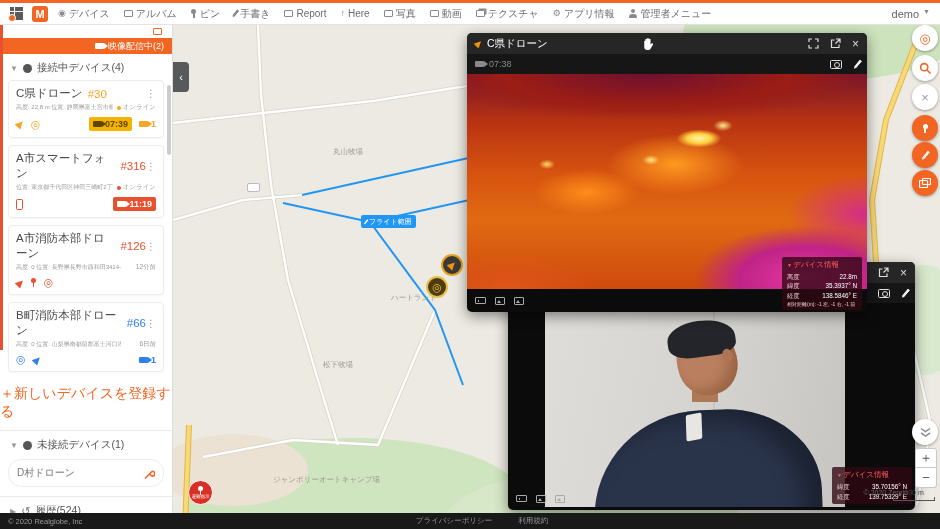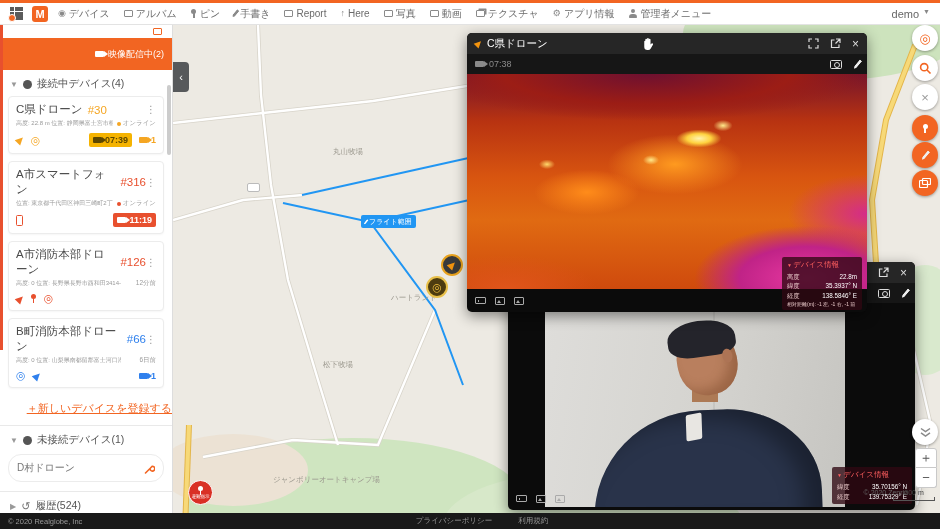--- a/index.html
+++ b/index.html
@@ -27,21 +27,21 @@
   .ic-user::before { content:""; position:absolute; top:0; left:2.5px; width:4px; height:4px; border-radius:50%; background:#8a8a8a; }
   .ic-user::after { content:""; position:absolute; bottom:0; left:0.5px; width:8px; height:4px; border-radius:4px 4px 1px 1px; background:#8a8a8a; }
   .tb-right { margin-left:auto; font-size:11px; color:#666; display:flex; gap:4px; cursor:pointer; }
   .caret { font-size:7px; color:#888; }
 
   
   #sidebar { position:absolute; left:0; top:25px; width:173px; height:488px; background:#fff; z-index:40;
     border-right:1px solid #ddd; overflow:hidden; }
   .accent-strip { position:absolute; left:0; top:0; width:3px; height:325px; background:#e8502e; }
   .banner-row { height:13px; display:flex; justify-content:flex-end; align-items:center; padding-right:10px; }
-  .banner { height:32px; background:#f26522; color:#fff; font-size:9px; display:flex; align-items:center; justify-content:flex-end; gap:4px; padding-right:8px; margin-left:3px; }
+  .banner { height:16px; background:#f26522; color:#fff; font-size:9px; display:flex; align-items:center; justify-content:flex-end; gap:4px; padding-right:8px; margin-left:3px; }
   .sec-head { display:flex; align-items:center; gap:5px; font-size:10.5px; color:#555; padding:7px 10px 5px; }
   .chev { color:#999; font-size:8px; }
   .dot-ic { width:9px; height:9px; border-radius:50%; background:#555; display:inline-block; }
   .card { margin:0 8px 7px; border:1px solid #ececec; border-radius:4px; background:#fff; padding:5px 7px 6px; box-shadow:0 1px 2px rgba(0,0,0,.04); }
   .card-head { display:flex; align-items:center; font-size:11.5px; color:#4a4a4a; }
   .dev-num { margin-left:5px; font-size:11.5px; }
   .kebab { margin-left:auto; color:#999; font-size:10px; cursor:pointer; }
   .card-sub { display:flex; justify-content:space-between; align-items:center; margin-top:2px; gap:4px; }
   .detail { font-size:6px; color:#9a9a9a; white-space:nowrap; overflow:hidden; max-width:105px; }
   .status { font-size:6.5px; color:#9a9a9a; display:flex; align-items:center; gap:2px; white-space:nowrap; }
@@ -51,21 +51,21 @@
   .tgt { font-size:11px; line-height:1; }
   .ic-phone { width:7px; height:11px; border:1.4px solid #e8502e; border-radius:1.5px; display:inline-block; }
   .sp { flex:1; }
   .tbadge { display:flex; align-items:center; gap:3px; border-radius:2px; font-size:9px; font-weight:bold; padding:2px 4px; }
   .tbadge.y { background:#f5b301; color:#5d4700; }
   .tbadge.r { background:#e8502e; color:#fff; }
   .cnt { display:flex; align-items:center; gap:3px; font-size:9px; font-weight:bold; }
   .vcam { position:relative; width:9px; height:6px; background:currentColor; border-radius:1px; display:inline-block; }
   .vcam::after { content:""; position:absolute; right:-4px; top:0; border:3px solid transparent; border-right:none; border-left:4px solid currentColor; }
   .c-y { color:#f5a623; } .c-r { color:#e8502e; } .c-b { color:#2f80ed; }
-  .add-link { text-align:right; font-size:11px; color:#f26522; padding:6px 0 9px; cursor:pointer;text-decoration:underline; }
+  .add-link { text-align:left; font-size:14px; color:#f26522; padding:6px 0 9px; cursor:pointer; }
   .divider { border-top:1px solid #e9e9e9; }
   .disc-card { margin:2px 8px 9px; border:1px solid #ececec; border-radius:13px; padding:6px 8px; display:flex; align-items:center; font-size:10px; color:#777; }
   .sb-scroll { position:absolute; right:1px; top:60px; width:4px; height:70px; background:#ccc; border-radius:2px; }
   .collapse-handle { position:absolute; left:173px; top:62px; width:16px; height:30px; background:rgba(60,64,67,.85);
     border-radius:0 4px 4px 0; color:#fff; display:flex; align-items:center; justify-content:center; font-size:11px; z-index:41; cursor:pointer; }
 
   
   #map { position:absolute; left:173px; top:25px; width:767px; height:488px; background:#edeae3; overflow:hidden; }
   .map-label { position:absolute; font-size:7.5px; color:#9b988e; white-space:nowrap; }
   .shield { position:absolute; width:13px; height:9px; background:#fff; border:1px solid #bbb; border-radius:2px; }

